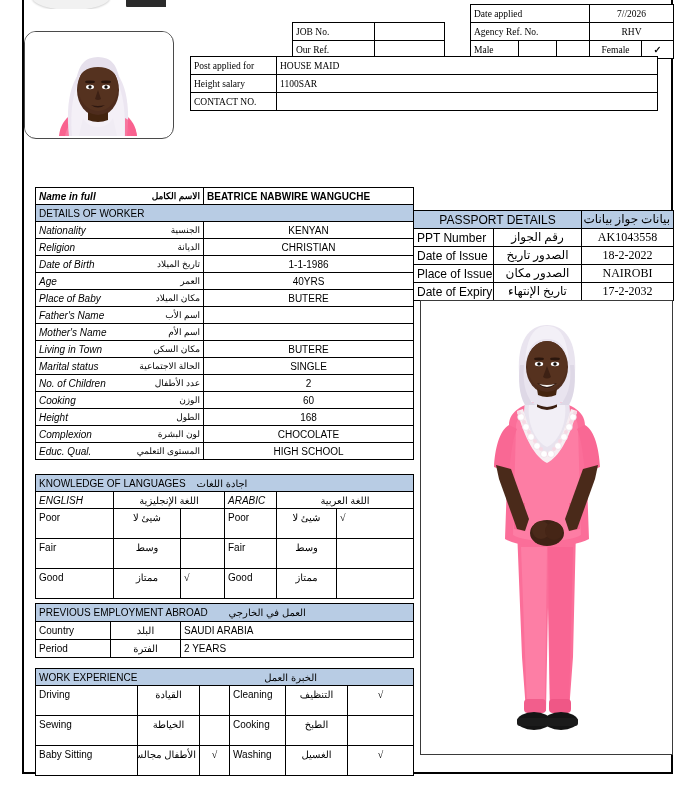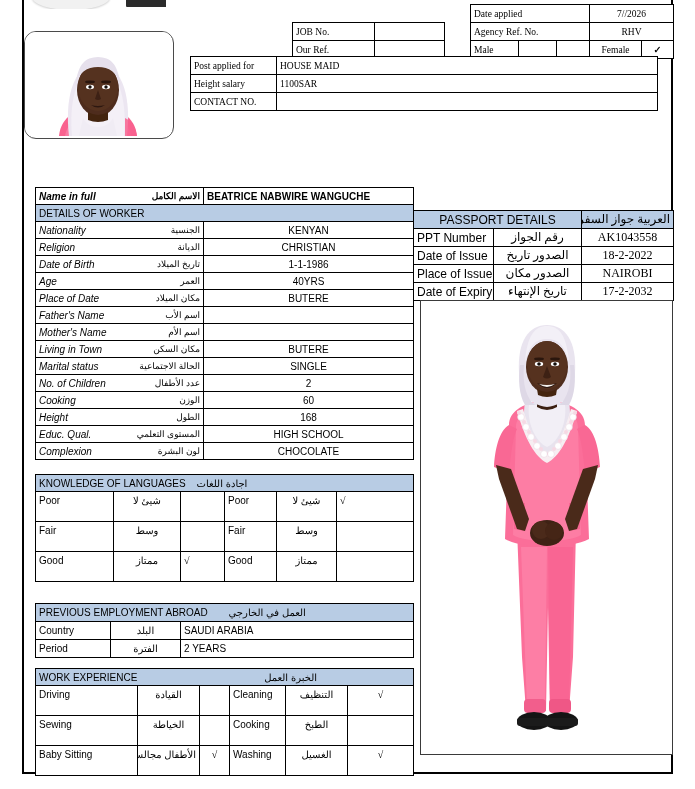--- a/index.html
+++ b/index.html
@@ -313,21 +313,21 @@
       </tr>
       <tr>
         <td><span class="lbl-en">Date of Birth</span><span class="lbl-ar">تاريخ الميلاد</span></td>
         <td class="ctr">1-1-1986</td>
       </tr>
       <tr>
         <td><span class="lbl-en">Age</span><span class="lbl-ar">العمر</span></td>
         <td class="ctr">40YRS</td>
       </tr>
       <tr>
-        <td><span class="lbl-en">Place of Date</span><span class="lbl-ar">مكان الميلاد</span></td>
+        <td><span class="lbl-en">Place of Baby</span><span class="lbl-ar">مكان الميلاد</span></td>
         <td class="ctr">BUTERE</td>
       </tr>
       <tr>
         <td><span class="lbl-en">Father's Name</span><span class="lbl-ar">اسم الأب</span></td>
         <td class="ctr"></td>
       </tr>
       <tr>
         <td><span class="lbl-en">Mother's Name</span><span class="lbl-ar">اسم الأم</span></td>
         <td class="ctr"></td>
       </tr>
@@ -345,40 +345,40 @@
       </tr>
       <tr>
         <td><span class="lbl-en">Cooking</span><span class="lbl-ar">الوزن</span></td>
         <td class="ctr">60</td>
       </tr>
       <tr>
         <td><span class="lbl-en">Height</span><span class="lbl-ar">الطول</span></td>
         <td class="ctr">168</td>
       </tr>
       <tr>
+        <td><span class="lbl-en">Complexion</span><span class="lbl-ar">لون البشرة</span></td>
+        <td class="ctr">CHOCOLATE</td>
+      </tr>
+      <tr>
         <td><span class="lbl-en">Educ. Qual.</span><span class="lbl-ar">المستوى التعلمي</span></td>
         <td class="ctr">HIGH SCHOOL</td>
-      </tr>
-      <tr>
-        <td><span class="lbl-en">Complexion</span><span class="lbl-ar">لون البشرة</span></td>
-        <td class="ctr">CHOCOLATE</td>
       </tr>
     </tbody>
 </table>
 
 <table class="grid" id="tbl-passport">
   <colgroup>
       <col style="width:80px">
       <col style="width:88px">
       <col style="width:92px">
     </colgroup>
   <tbody id="passport-body">
     <tr>
       <td colspan="2" class="secthead ctr">PASSPORT DETAILS</td>
-      <td class="secthead rgt" style="direction:rtl">العربية جواز السفر</td>
+      <td class="secthead rgt" style="direction:rtl">بيانات جواز بيانات</td>
     </tr>
   <tr>
         <td>PPT Number</td>
         <td class="rgt" style="direction:rtl">رقم الجواز</td>
         <td class="rgt">AK1043558</td>
       </tr>
       <tr>
         <td>Date of Issue</td>
         <td class="rgt" style="direction:rtl">الصدور  تاريخ</td>
         <td class="rgt">18-2-2022</td>
@@ -404,20 +404,30 @@
     <col style="width:52px">
       <col style="width:60px">
       <col style="width:77px">
   </colgroup>
   <tbody id="lang-body">
     <tr>
       <td colspan="6" class="secthead">
         <span>KNOWLEDGE OF LANGUAGES</span>
         <span style="padding-left:8px">اجادة اللغات</span>
       </td>
+    </tr>
+    <tr>
+      <td>
+        <span class="lbl-en">ENGLISH</span>
+      </td>
+      <td colspan="2" class="rgt" style="direction:rtl">اللغة الإنجليزية</td>
+      <td>
+        <span class="lbl-en">ARABIC</span>
+      </td>
+      <td colspan="2" class="rgt" style="direction:rtl">اللغة العربية</td>
     </tr>
   <tr>
         <td class="tall">Poor</td>
         <td class="tall rgt" style="direction:rtl">شيئ لا</td>
         <td class="tall tick"></td>
         <td class="tall">Poor</td>
         <td class="tall rgt" style="direction:rtl">شيئ لا</td>
         <td class="tall tick">√</td>
       </tr>
       <tr>

